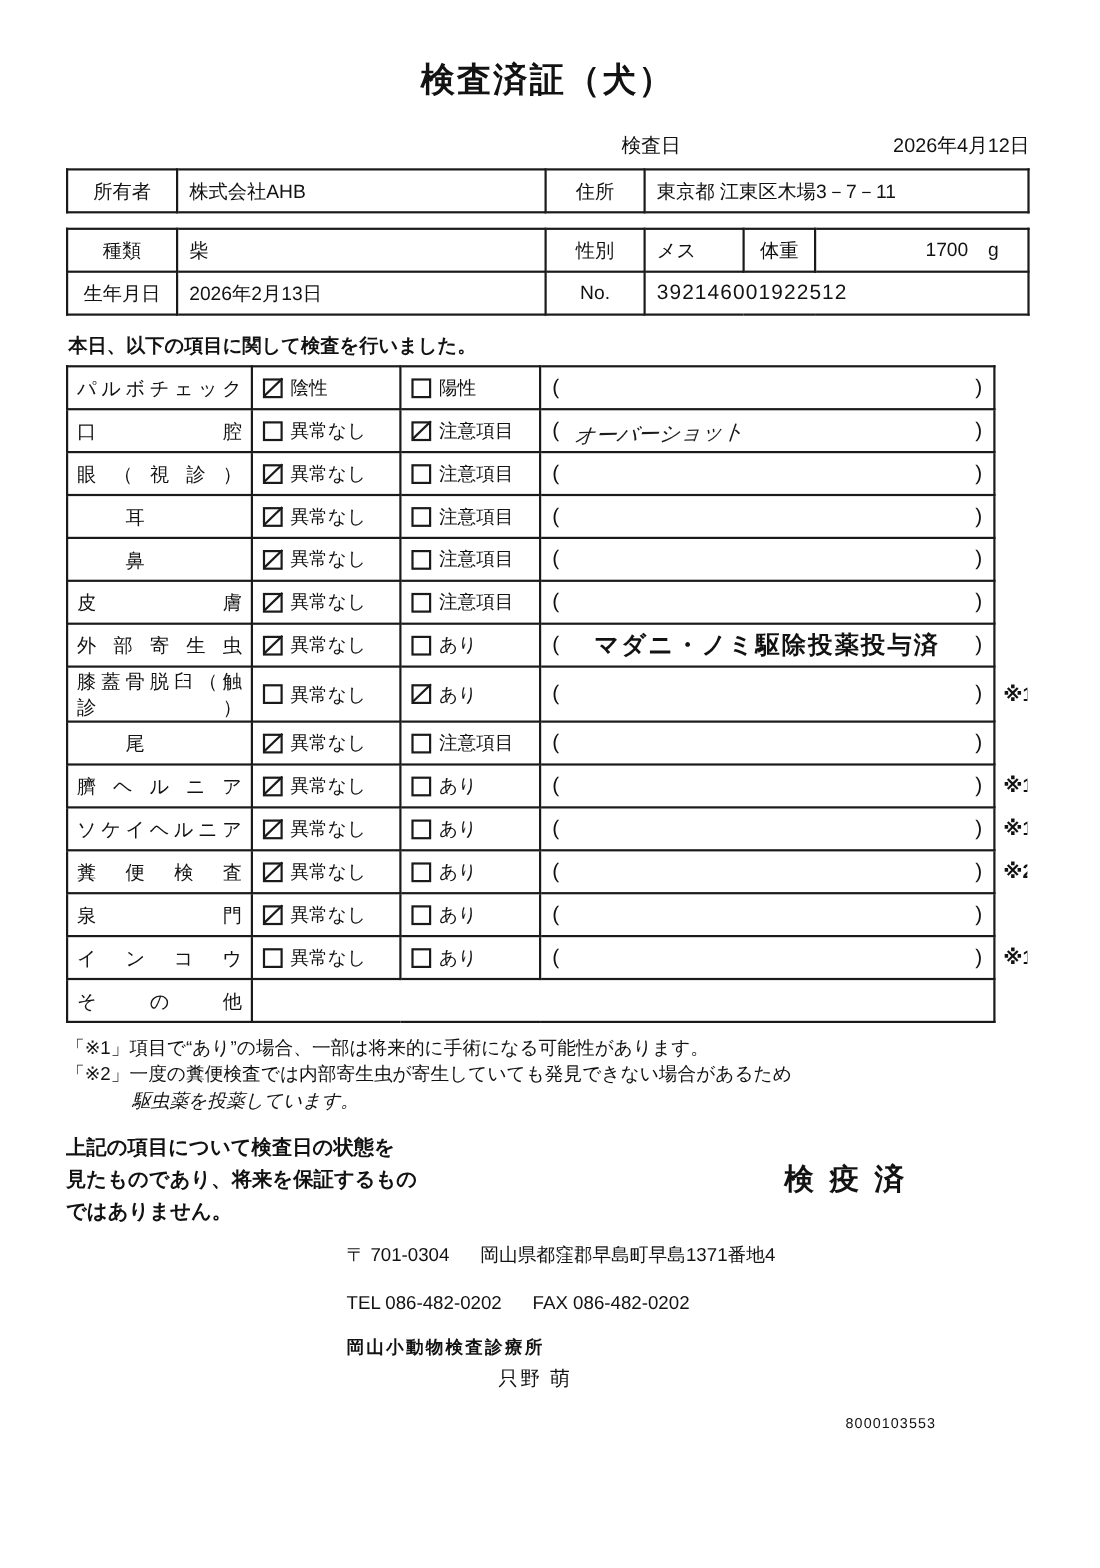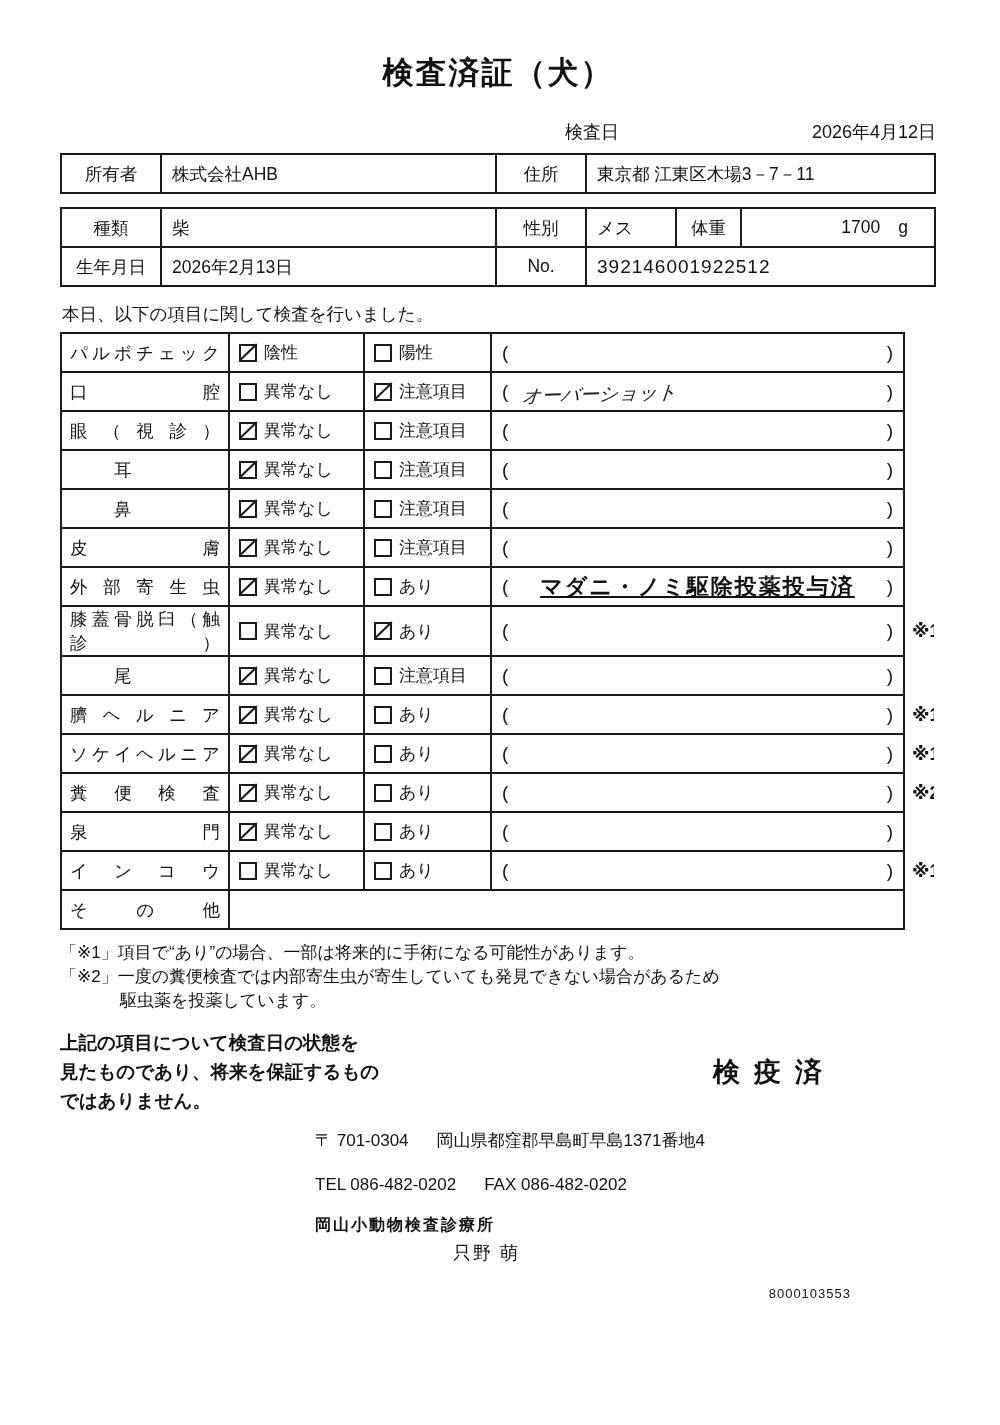--- a/index.html
+++ b/index.html
@@ -15,48 +15,48 @@
 
   table { border-collapse:collapse; width:100%; table-layout:fixed; }
   td { border:2px solid #1a1a1a; height:37px; font-size:17.5px; vertical-align:middle; overflow:hidden; }
   .gap { height:13px; }
   td.lab { text-align:center; padding:0 8px; }
   td.val { text-align:left; padding:0 0 0 10px; }
   td.val.num { font-size:19px; letter-spacing:1px; }
   td.val.weight { text-align:right; padding-right:26px; }
   td.val.weight .unit { display:inline-block; margin-left:18px; }
 
-  .statement { margin:15px 0 6px 2px; font-size:17.5px; font-weight:400; }
+  .statement { margin:15px 0 6px 2px; font-size:17.5px; font-weight:700; }
 
   table.main { margin-top:3px; }
   td.c-label {
     padding:0 8px; text-align:justify; text-align-last:justify; text-justify:inter-character;
   }
   td.c-label.single { text-align:left; text-align-last:left; padding-left:52px; }
   td.c-check { padding:0 0 0 9px; }
   .cbwrap { display:flex; align-items:center; }
   .cb { width:14px; height:14px; border:2px solid #1a1a1a; display:inline-block; position:relative; margin-right:7px; flex:none; }
   .cb.checked::after {
     content:""; position:absolute; left:-4px; top:5px; width:23px;
     border-top:2px solid #1a1a1a; transform:rotate(-44deg);
   }
   .cb-text { font-size:17px; }
   td.c-result { padding:0 10px; }
   .res-wrap { display:flex; align-items:center; justify-content:space-between; width:100%; }
   .paren { font-size:19px; flex:none; }
   .result-text { flex:1; text-align:center; font-size:17px; }
-  .result-text.big { font-size:22px; font-weight:bold; letter-spacing:2px;text-decoration:underline; }
+  .result-text.big { font-size:22px; font-weight:bold; letter-spacing:2px; }
   .result-text.hand {
     text-align:left; padding-left:14px; font-size:19px; font-style:italic;
     display:inline-block; transform:rotate(-1.5deg) skewX(-7deg); color:#1c1c1c;
   }
   td.c-mark { border:none; padding-left:7px; font-size:18px; font-weight:600; text-align:left; }
 
   .footnotes { margin-top:11px; font-size:17px; line-height:24px; }
-  .footnotes .indent { padding-left:60px; }
+  .footnotes .indent { padding-left:60px;font-style:italic; }
 
   .disc-row { margin-top:15px; display:flex; justify-content:space-between; align-items:center; }
   .disclaimer { font-size:18.5px; font-weight:bold; line-height:29px; }
   .stamp { font-size:27px; font-weight:bold; letter-spacing:14px; margin-right:100px; white-space:nowrap; }
 
   .clinic { margin-top:14px; padding-left:255px; font-size:17px; }
   .clinic .sp { margin-left:28px; }
   .tel-line { margin-top:23px; }
   .clinic-name { margin-top:20px; font-size:16px; font-weight:600; letter-spacing:2px; }
   .vet { margin-top:5px; padding-left:138px; font-size:18px; letter-spacing:2px; }

